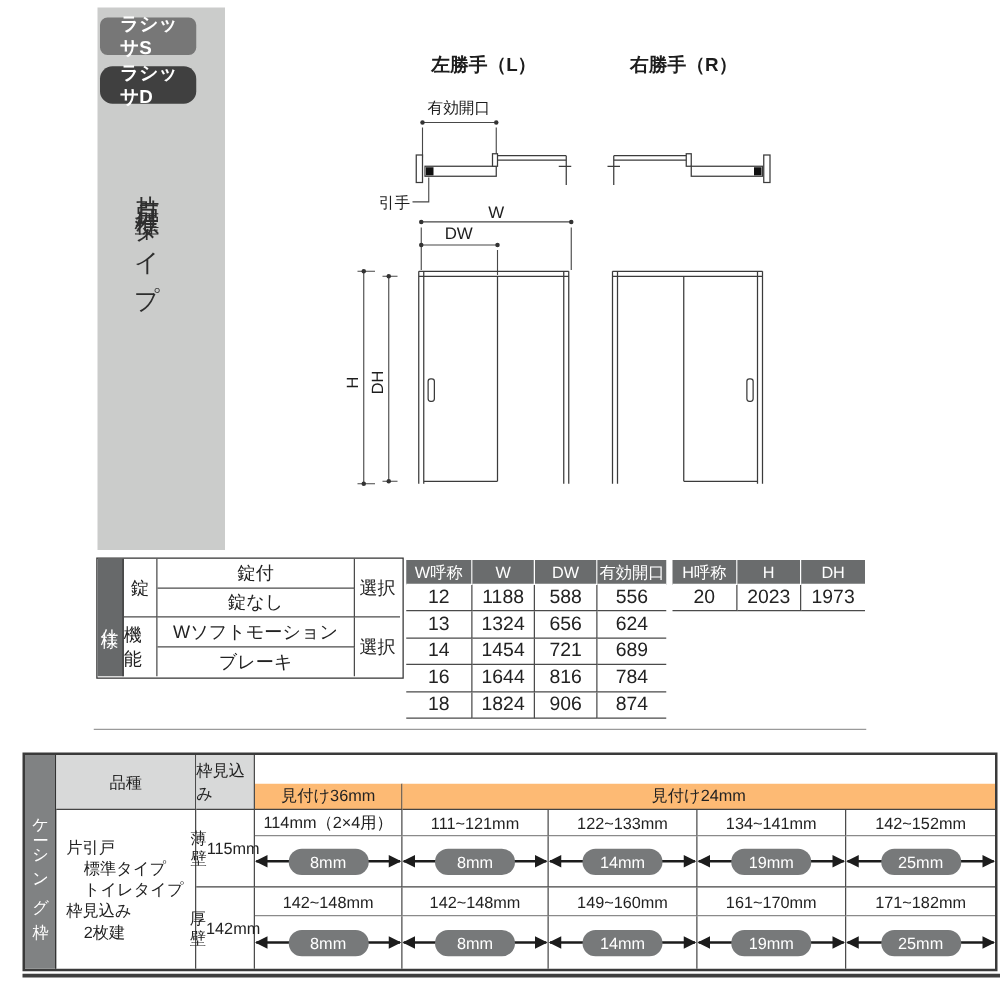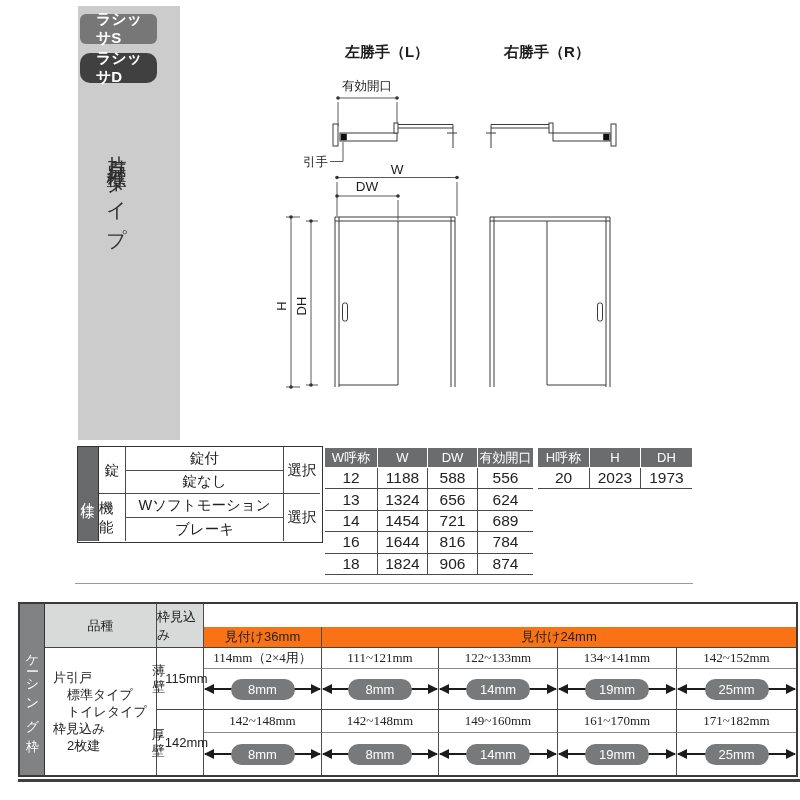--- a/index.html
+++ b/index.html
@@ -48,23 +48,23 @@
   .bottom-rule{position:absolute;left:18px;top:779px;width:782px;height:2.5px;background:#3f3f3f;}
 
   
   .casing{position:absolute;left:18px;top:602px;width:780px;height:175px;border:2px solid #3a3a3a;
           display:grid;grid-template-columns:25px 112px 47px 118px 117px 119px 119px 119px;
           grid-template-rows:23px 21px 21px 41px 23px 42px;}
   .casing .cell{font-size:13px;}
   .cstrip{background:#808283;color:#fff;writing-mode:vertical-rl;text-orientation:upright;
           letter-spacing:5px;font-size:14.5px;border-right:1px solid #333;}
   .hdr1{background:#d8d9d9;}
-  .hdr2{background:#f97316;font-size:13px;}
+  .hdr2{background:#fdba74;font-size:13px;}
   .bb-hdr{border-bottom:1px solid #444;}
-  .bb-sub{border-bottom:1px solid #8a8a8a;font-family:Liberation Serif, serif;}
+  .bb-sub{border-bottom:1px solid #8a8a8a;}
   .range{font-size:14.5px;}
   .hinshu-body{flex-direction:column;align-items:flex-start;justify-content:center;padding-left:8px;
                font-size:13.5px;line-height:17px;}
   .hinshu-body .indent{padding-left:14px;}
   .waku{flex-direction:row;line-height:16px;font-size:13.5px;}
 
   .wall-hdr-label{position:absolute;left:46%;top:50%;transform:translate(-50%,-50%);font-size:13.5px;}
   .legend{position:absolute;right:3px;top:50%;transform:translateY(-50%);display:flex;align-items:center;gap:2px;}
   .legend-pill{width:52px;height:13px;border-radius:6.5px;background:#737576;}
   .legend-text{font-size:12.5px;}

